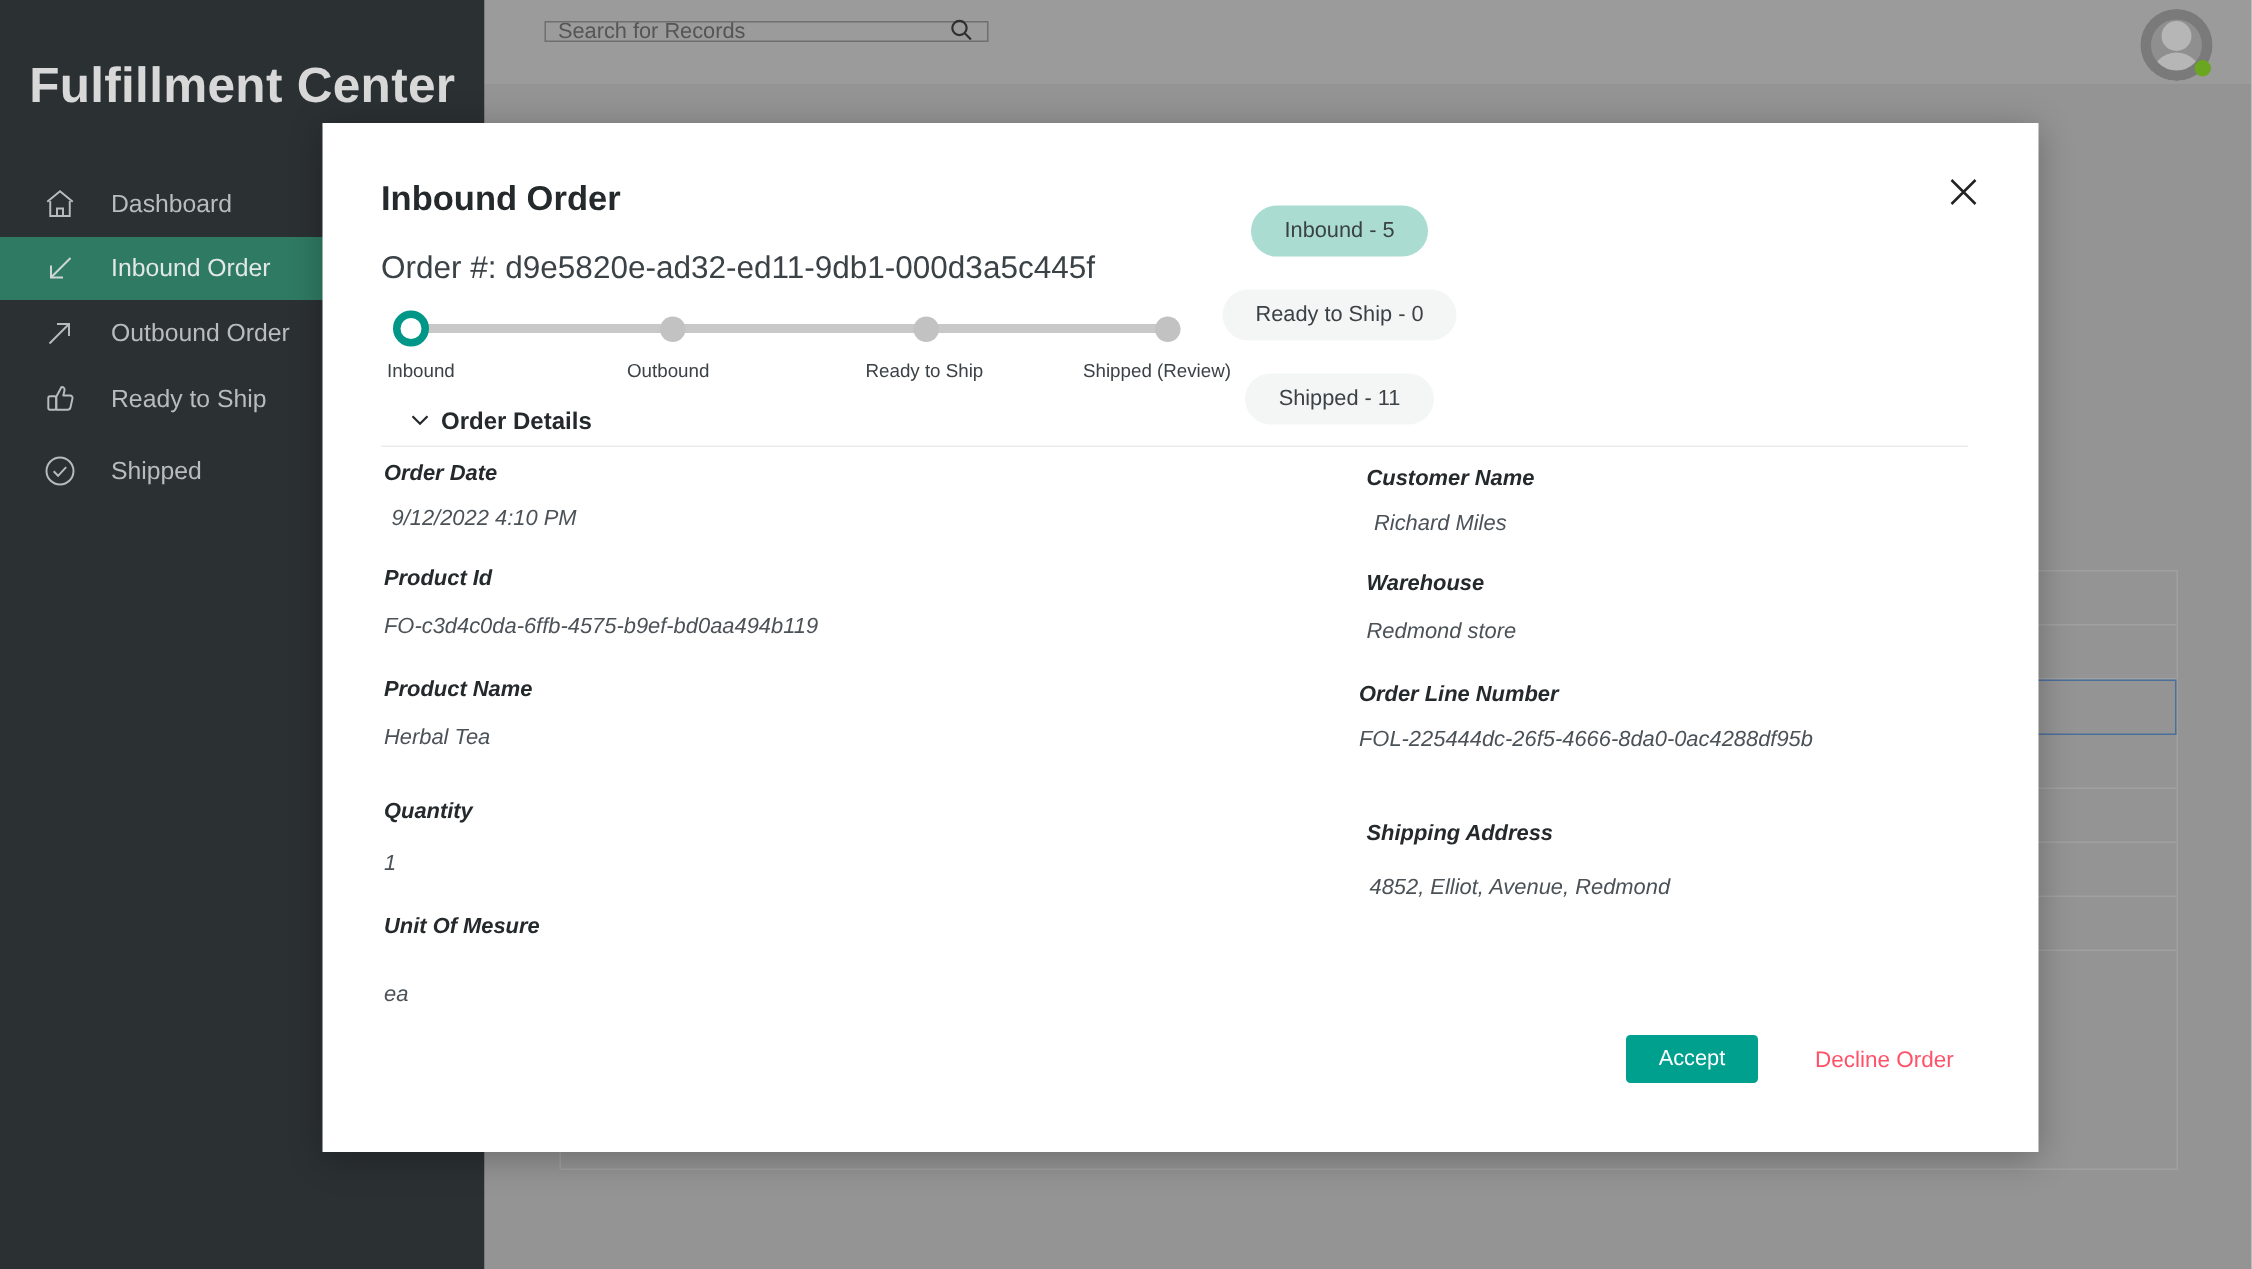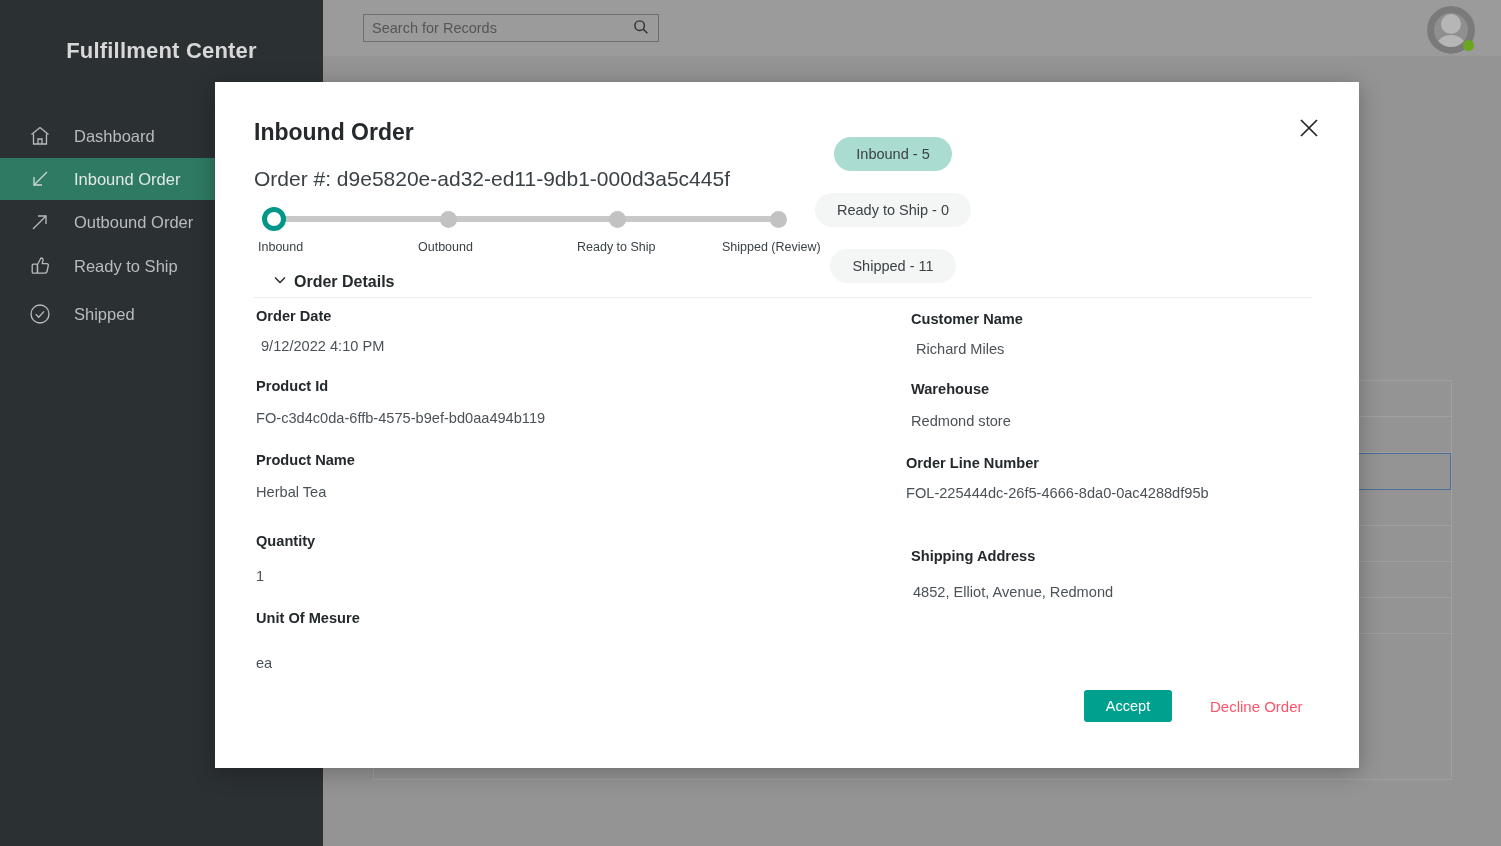--- a/index.html
+++ b/index.html
@@ -10,37 +10,37 @@
     position:relative;
   }
   
   #app-root{position:absolute;inset:0;}
   #sidebar{
     position:absolute;left:0;top:0;width:323px;height:846px;
     background:#2b3033;
   }
   #brand{
     position:absolute;top:38px;left:0;width:323px;text-align:center;
-    color:#d8d8d8;font-size:22px;font-weight:bold;letter-spacing:.2px;
+    color:#d8d8d8;font-size:33px;font-weight:bold;letter-spacing:.2px;
   }
   .nav-item{
     position:absolute;left:0;width:323px;height:42px;
     display:flex;align-items:center;gap:21px;padding-left:27px;
     box-sizing:border-box;color:#b9bcbe;font-size:16.5px;
   }
   .nav-item.active{background:#2f7a63;color:#e2e8e6;}
   .nav-ico{width:26px;height:26px;display:flex;align-items:center;justify-content:center;flex:0 0 26px;}
   .nav-ico svg{display:block;}
 
   #topbar{
     position:absolute;left:323px;top:0;width:1178px;height:56px;
     background:#9b9b9b;
   }
   #search-wrap{
-    position:absolute;left:40px;top:14px;width:296px;height:28px;
+    position:absolute;left:40px;top:14px;width:296px;height:14px;
     border:1px solid #6f6f6f;background:#9b9b9b;box-sizing:border-box;
     display:flex;align-items:center;
   }
   #search-input{
     border:0;outline:0;background:transparent;flex:1;height:28px;
     padding:0 8px;font-size:14.5px;color:#4a4a4a;
     font-family:"Liberation Sans", sans-serif;
   }
   #search-input::placeholder{color:#555;}
   #search-btn{width:34px;height:28px;display:flex;align-items:center;justify-content:center;background:transparent;border:0;cursor:pointer;}
@@ -95,21 +95,21 @@
   .step-label{position:absolute;top:36px;font-size:12.5px;color:#3b4246;white-space:nowrap;}
 
   
   #details-toggle{
     position:absolute;left:55px;top:188px;display:flex;align-items:center;gap:4px;
     background:none;border:0;cursor:pointer;padding:0;
   }
   #details-toggle .dt-label{font-size:16px;font-weight:bold;color:#24292c;font-family:"Liberation Sans", sans-serif;}
   #divider{position:absolute;left:39px;top:215px;width:1058px;height:1px;background:#ebebeb;}
 
-  .col{position:absolute;top:226px;}
+  .col{position:absolute;top:226px;font-style:italic;}
   #col-left{left:41px;width:600px;}
   #col-right{left:691px;width:420px;}
   .field{margin-bottom:0;}
   .f-label{font-size:14.6px;font-weight:bold;color:#24292c;}
   .f-value{font-size:14.6px;color:#4b5257;padding-left:5px;}
 
   #accept-btn{
     position:absolute;left:869px;top:608px;width:88px;height:32px;border:0;border-radius:3px;
     background:#00a08e;color:#fff;font-size:14.5px;cursor:pointer;
     font-family:"Liberation Sans", sans-serif;

